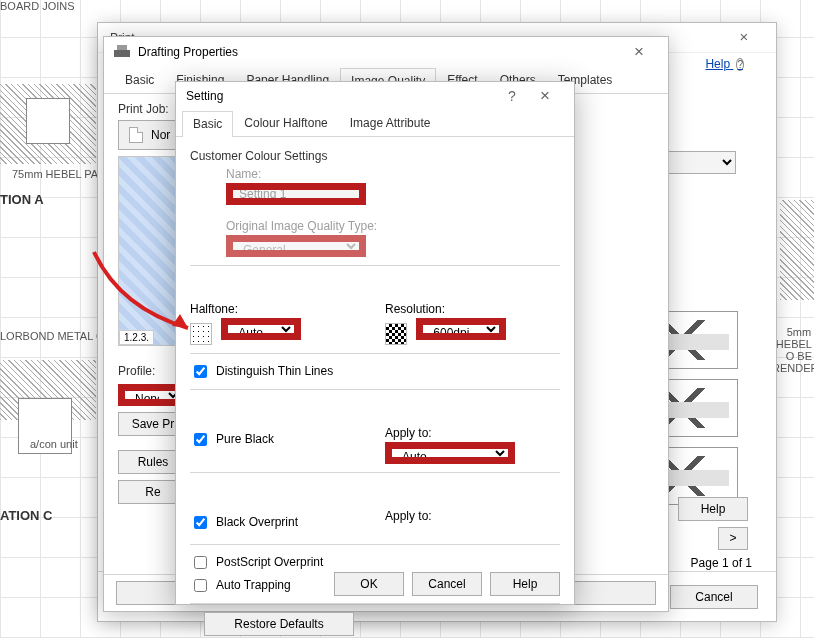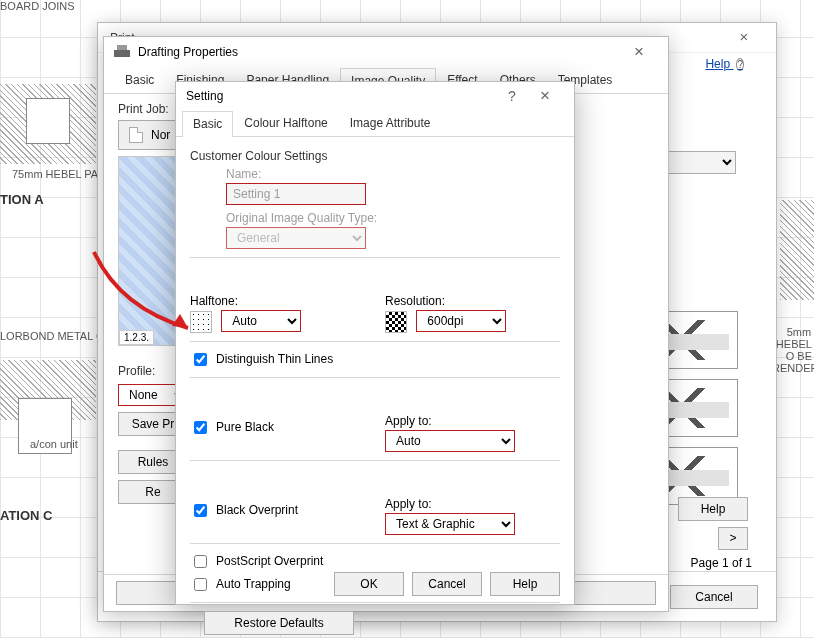--- a/index.html
+++ b/index.html
@@ -75,21 +75,21 @@
   
   .setting-window { position:absolute; left:175px; top:81px; width:400px; height:524px;
     background:#fff; border:1px solid #bbb; box-shadow:0 6px 28px rgba(0,0,0,.3); z-index:20; }
   .set-titlebar { height:28px; display:flex; align-items:center; padding:0 10px; }
   .set-title { flex:1; font-size:12px; }
   .q-mark { width:28px; text-align:center; font-size:14px; color:#666; cursor:pointer; }
   .set-body { padding:6px 14px 12px; }
   .group-title { font-size:12px; color:#333; margin:6px 0 4px; }
   .indent { margin-left:18px; }
   .disabled { color:#9e9e9e; }
-  input[type=text].txt, select.sel { height:22px; border:1px solid #b91c1c; padding:0 6px; background:#fff; }
+  input[type=text].txt, select.sel { height:22px; border:7px solid #b91c1c; padding:0 6px; background:#fff; }
   input[type=text].txt.disabled, select.sel.disabled { background:#f5f5f5; color:#9e9e9e; }
   .hr { border-top:1px solid #d6d6d6; margin:8px 0; }
   .row2 { display:flex; gap:20px; align-items:flex-start; }
   .col { flex:1;margin-top:28px; }
   .chk-row { display:flex; align-items:center; gap:6px; margin:4px 0; }
   input[type=checkbox] { width:13px; height:13px; }
   .halftone-icon { width:22px; height:22px; border:1px solid #bbb; background:
     radial-gradient(#000 25%, transparent 26%) 0 0/5px 5px; display:inline-block; vertical-align:middle; margin-right:6px; }
   .res-icon { width:22px; height:22px; border:1px solid #bbb; background:
     repeating-conic-gradient(#000 0 25%, #fff 0 50%) 0 0/6px 6px; display:inline-block; vertical-align:middle; margin-right:6px; }
@@ -220,21 +220,21 @@
   <div class="tabstrip" style="padding-left:6px">
     <div class="tab active">Basic</div>
     <div class="tab">Colour Halftone</div>
     <div class="tab">Image Attribute</div>
   </div>
   <div class="set-body">
     <div class="group-title">Customer Colour Settings</div>
     <div class="indent" style="margin-left:36px">
       <div class="disabled">Name:</div>
       <input class="txt disabled" type="text" style="width: 140px; margin-top: 2px;" disabled="" value="Setting 1">
-      <div class="disabled" style="margin-top:6px">Original Image Quality Type:</div>
+      <div class="disabled" style="margin-top:14px">Original Image Quality Type:</div>
       <select class="sel disabled" style="width:140px;margin-top:2px" disabled=""><option>General</option></select>
     </div>
     <div class="hr"></div>
     <div class="row2">
       <div class="col">
         <div>Halftone:</div>
         <div style="margin-top:2px">
           <span class="halftone-icon"></span>
           <select class="sel" style="width:80px"><option>Auto</option></select>
         </div>
@@ -268,21 +268,20 @@
     <div class="hr"></div>
     <div class="row2">
       <div class="col">
         <div class="chk-row">
           <input type="checkbox" checked="" style="">
           <span>Black Overprint</span>
         </div>
       </div>
       <div class="col">
         <div>Apply to:</div>
-        <select class="sel" style="width:130px;margin-top:2px"><option>Text &amp; Graphic</option></select>
       </div>
     </div>
     <div class="hr"></div>
     <div class="chk-row">
       <input type="checkbox" style="">
       <span>PostScript Overprint</span>
     </div>
     <div class="chk-row">
       <input type="checkbox" style="">
       <span>Auto Trapping</span>

